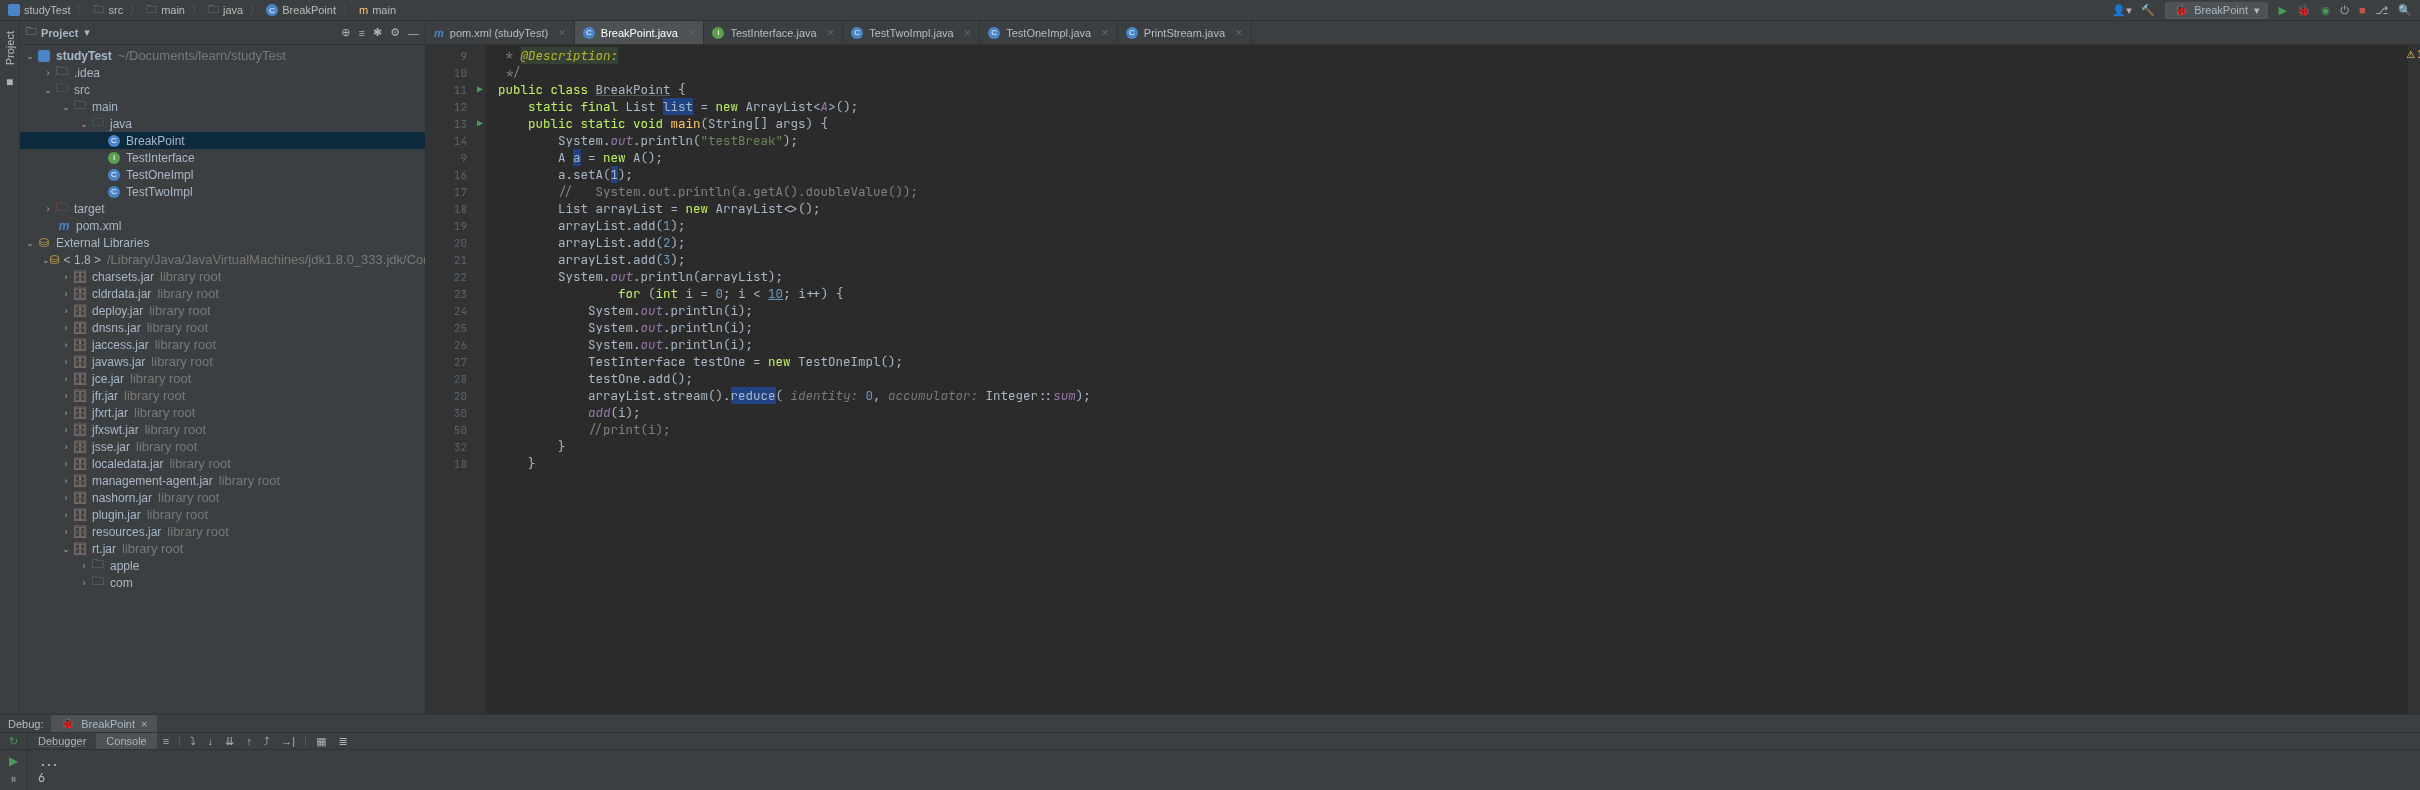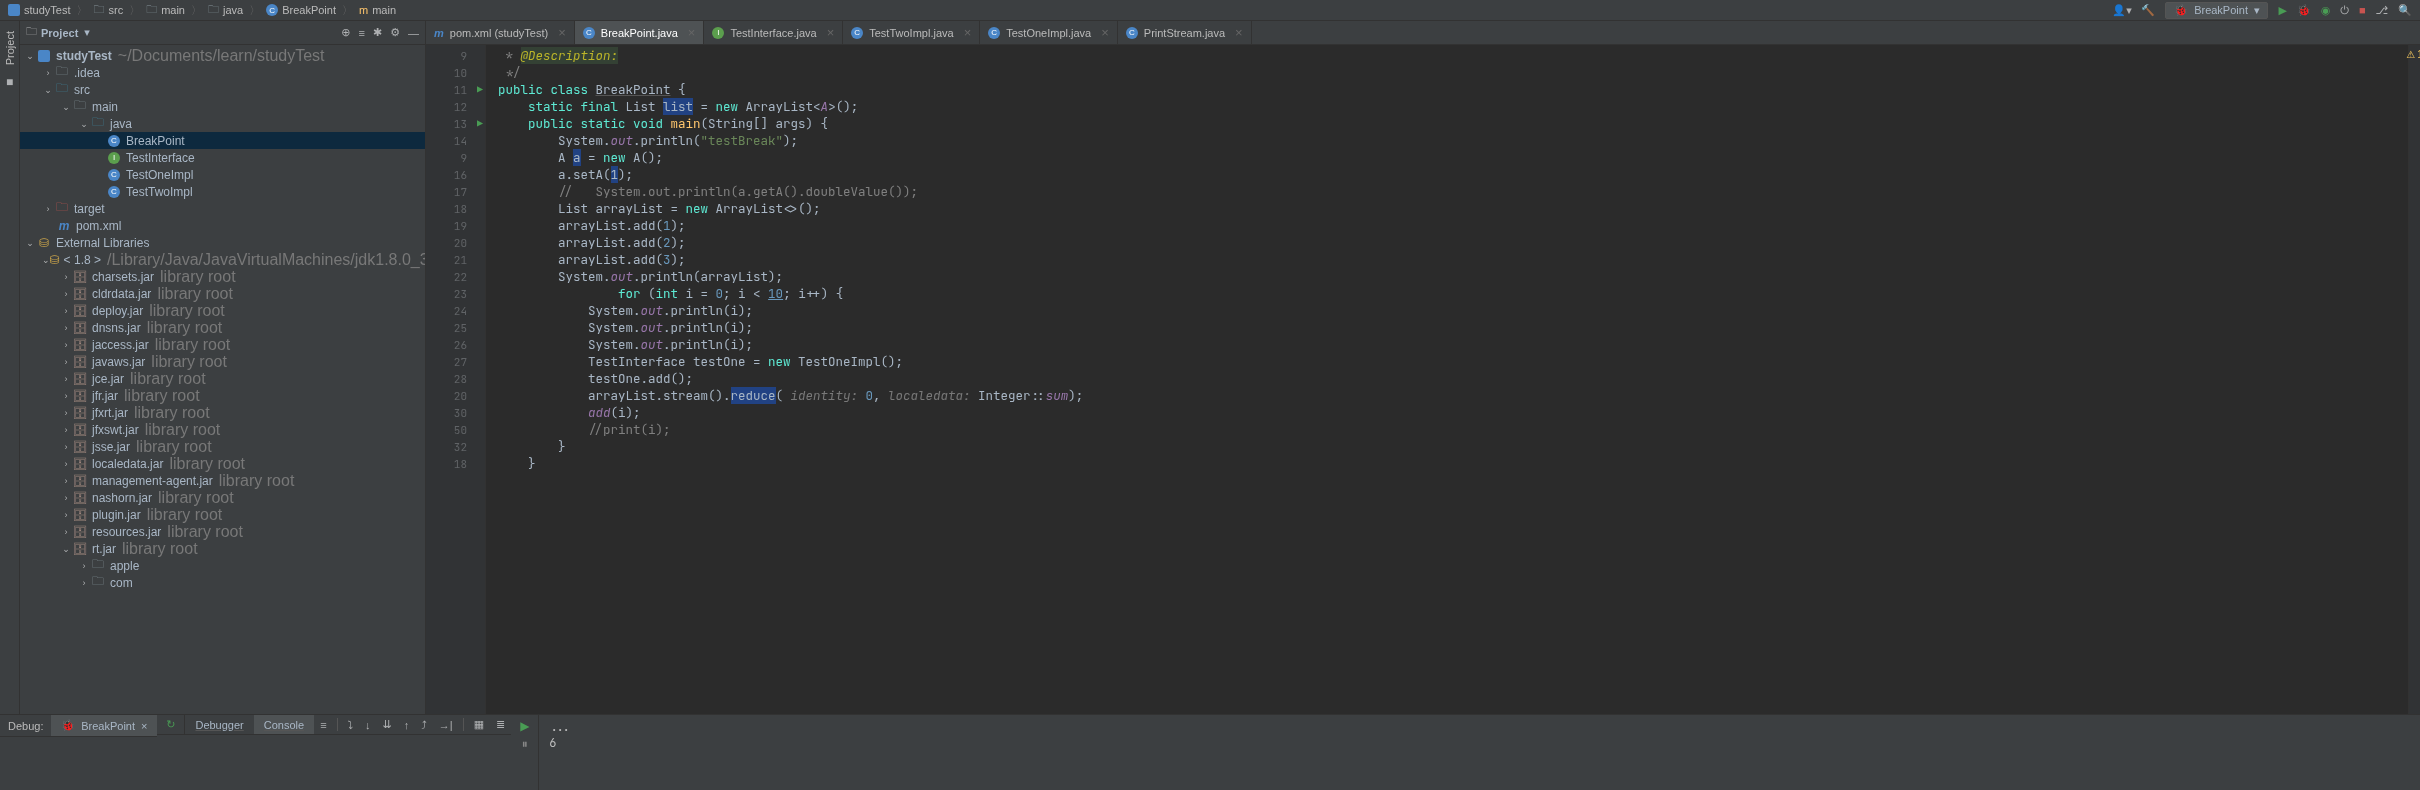--- a/index.html
+++ b/index.html
@@ -68,21 +68,21 @@
   display: flex;
   align-items: center;
   height: 17px;
   padding-left: 4px;
   white-space: nowrap;
   cursor: pointer;
 }
 .tree-row.selected { background: #0d293e; }
 .tw { display: inline-block; width: 12px; text-align: center; color: #afb1b3; font-size: 9px; }
 .ticon { display: inline-flex; width: 16px; height: 16px; align-items: center; justify-content: center; margin-right: 4px; }
-.lib-note { color: #787878; margin-left: 6px; font-size: 16px; }
+.lib-note { color: #787878; margin-left: 6px; font-size: 13px; }
 .editor-area { flex: 1; display: flex; flex-direction: column; min-width: 0; }
 .editor-tabs {
   height: 24px;
   background: #3c3f41;
   border-bottom: 1px solid #323232;
   display: flex;
   align-items: stretch;
   font-size: 11px;
 }
 .etab {
@@ -122,21 +122,21 @@
 }
 .code {
   flex: 1;
   padding: 2px 0 0 12px;
   font-family: "JetBrains Mono", Consolas, monospace;
   font-size: 12.5px;
   line-height: 17px;
   white-space: pre;
   overflow: hidden;
 }
-.kw { color: #5eead4; }
+.kw { color: #bef264; }
 .str { color: #6a8759; }
 .num { color: #6897bb; }
 .fld { color: #9876aa; font-style: italic; }
 .ann { color: #bbb529; background: #344134; font-style: italic; }
 .cmt { color: #808080; }
 .mth { color: #ffc66d; }
 .hint { color: #787878; font-style: italic; }
 .sel { background: #214283; }
 .cls-name { text-decoration: underline; text-decoration-color: #555; }
 .scroll-marker {
@@ -145,20 +145,21 @@
   border-left: 1px solid #323232;
   padding-top: 4px;
   text-align: center;
 }
 .warn-badge { color: #f2c55c; font-size: 10px; display: flex; align-items: center; gap: 2px; justify-content: center; }
 .debug-panel {
   height: 76px;
   background: #3c3f41;
   border-top: 1px solid #323232;
   display: flex;
+  flex-direction: column;
 }
 .debug-header {
   height: 22px;
   display: flex;
   align-items: center;
   border-bottom: 1px solid #323232;
   font-size: 11px;
 }
 .debug-header .lbl { padding: 0 8px; color: #bbb; }
 .debug-header .dtab {
@@ -542,21 +543,21 @@
         arrayList.add(<span class="num">1</span>);
         arrayList.add(<span class="num">2</span>);
         arrayList.add(<span class="num">3</span>);
         System.<span class="fld">out</span>.println(arrayList);
         <span class="kw">        for </span>(<span class="kw">int </span>i = <span class="num">0</span>; i &lt; <span class="num" style="text-decoration:underline">10</span>; i++) {
             System.<span class="fld">out</span>.println(<span>i</span>);
             System.<span class="fld">out</span>.println(<span>i</span>);
             System.<span class="fld">out</span>.println(<span>i</span>);
             TestInterface testOne = <span class="kw">new </span>TestOneImpl();
             testOne.add();
-            arrayList.stream().<span class="sel">reduce</span>(<span class="hint"> identity: </span><span class="num">0</span>,<span class="hint"> localedata: </span>Integer::<span class="fld">sum</span>);
+            arrayList.stream().<span class="sel">reduce</span>(<span class="hint"> identity: </span><span class="num">0</span>,<span class="hint"> accumulator: </span>Integer::<span class="fld">sum</span>);
             <span class="fld">add</span>(<span>i</span>);
 <span class="cmt">            //print(i);</span>
         }
     }</integer></a></div>
       <div class="scroll-marker">
         <div class="warn-badge">
           <span>⚠</span>
           <span>1</span>
         </div>
       </div>

